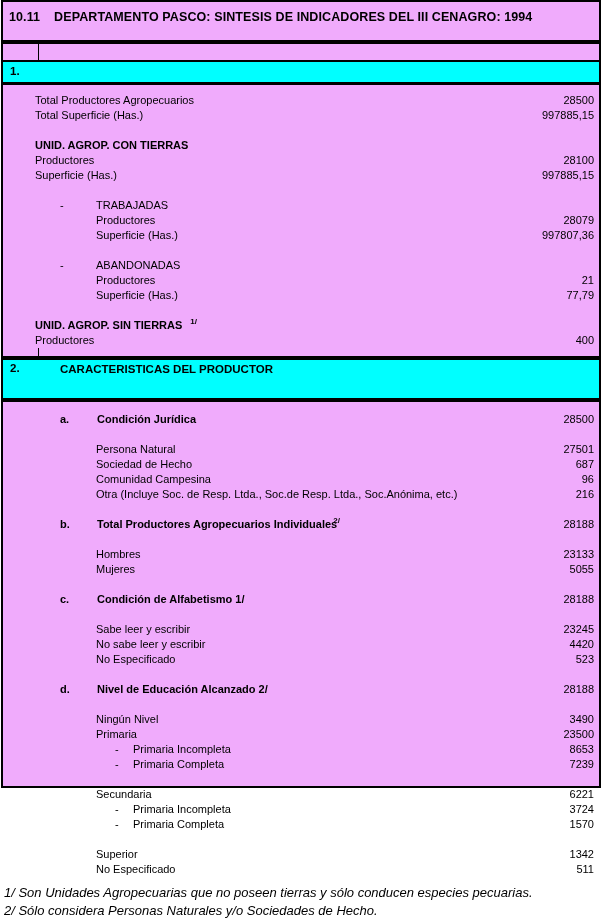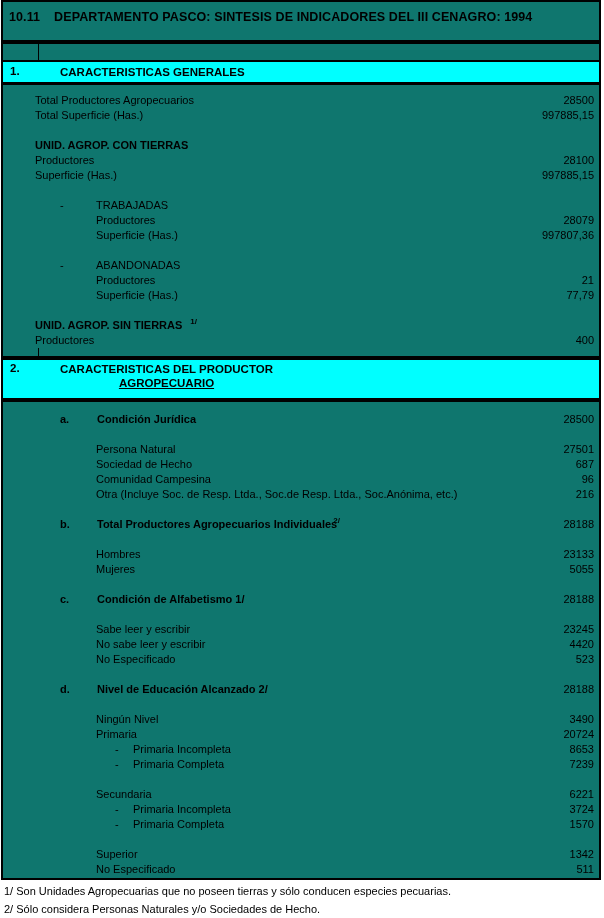--- a/index.html
+++ b/index.html
@@ -5,24 +5,24 @@
   html,body{margin:0;padding:0;background:#ffffff;}
   .sheet{
     position:relative;
     width:604px;height:918px;
     background:#ffffff;
     font-family:"Liberation Sans","DejaVu Sans",sans-serif;
     color:#000;
     overflow:hidden;
   }
   .tablebox{
-    position:absolute;top:0;left:1px;width:600px;height:880px;
+    position:absolute;top:0;left:1px;width:600px;height:788px;
     border:2px solid #000;
     box-sizing:border-box;
-    background:#0f766e;
+    background:#f0abfc;
   }
   .title-row{
     height:38px;
     padding:8px 4px 0 6px;
     font-weight:bold;
     font-size:12.5px;
     letter-spacing:0.1px;
     box-sizing:border-box;
     white-space:nowrap;
   }
@@ -65,21 +65,21 @@
   .r-dash2{padding-left:112px;}
   .r-dash2 .dash{width:18px;}
   .r-letter{padding-left:57px;}
   .letter{width:37px;font-weight:bold;}
   .bold .label{font-weight:bold;}
   .value{margin-left:auto;}
   .sup{position:relative;top:-5px;font-size:8px;font-weight:bold;margin-left:8px;}
   .r-letter .sup{margin-left:-4px;}
   .footnote{
     position:absolute;left:4px;
-    font-size:11px;
+    font-size:13px;font-style:italic;
     white-space:nowrap;
   }
   .fn1{top:885px;}
   .fn2{top:903px;}
 </style>
 </head>
 <body>
 
 <div class="sheet">
   <div class="tablebox">
@@ -89,21 +89,20 @@
     </div>
 
     <div class="thick-line"></div>
 
     <div class="gap-row g1">
       <div class="col-divider"></div>
     </div>
 
     <div class="band band1">
       <span class="band-num">1.</span>
-      <span class="band-title">CARACTERISTICAS GENERALES</span>
     </div>
 
     <div class="content content1" id="section1-rows">
         <div class="row r-i0">
           <span class="label">Total Productores Agropecuarios</span>
           <span class="value">28500</span>
         </div>
         <div class="row r-i0">
           <span class="label">Total Superficie (Has.)</span>
           <span class="value">997885,15</span>
@@ -159,21 +158,20 @@
     <div class="gap-row g2">
       <div class="col-divider"></div>
     </div>
 
     <div class="thick-line"></div>
 
     <div class="band band2">
       <span class="band-num">2.</span>
       <span class="band-title">
         <span class="line1">CARACTERISTICAS DEL PRODUCTOR</span>
-        <span class="line2">AGROPECUARIO</span>
       </span>
     </div>
 
     <div class="content content2" id="section2-rows">
         <div class="row r-letter bold">
           <span class="letter">a.</span>
           <span class="label">Condición Jurídica</span>
           <span class="value">28500</span>
         </div>
         <div class="row blank"></div>
@@ -233,21 +231,21 @@
           <span class="label">Nivel de Educación Alcanzado 2/</span>
           <span class="value">28188</span>
         </div>
         <div class="row blank"></div>
         <div class="row r-i1">
           <span class="label">Ningún Nivel</span>
           <span class="value">3490</span>
         </div>
         <div class="row r-i1">
           <span class="label">Primaria</span>
-          <span class="value">20724</span>
+          <span class="value">23500</span>
         </div>
         <div class="row r-dash2">
           <span class="dash">-</span>
           <span class="label">Primaria Incompleta</span>
           <span class="value">8653</span>
         </div>
         <div class="row r-dash2">
           <span class="dash">-</span>
           <span class="label">Primaria Completa</span>
           <span class="value">7239</span>

